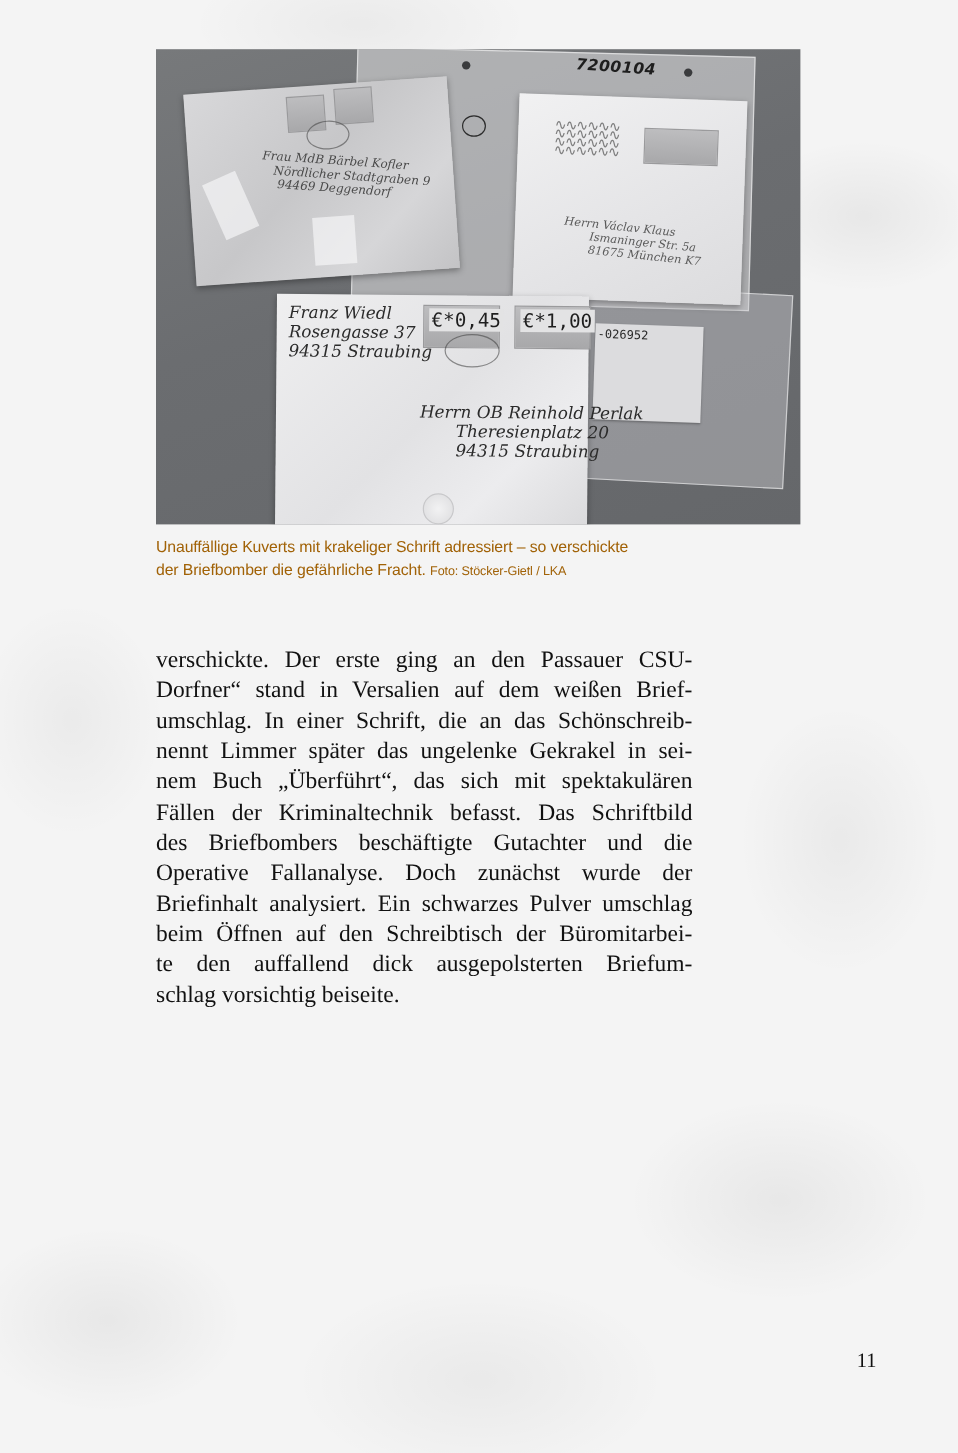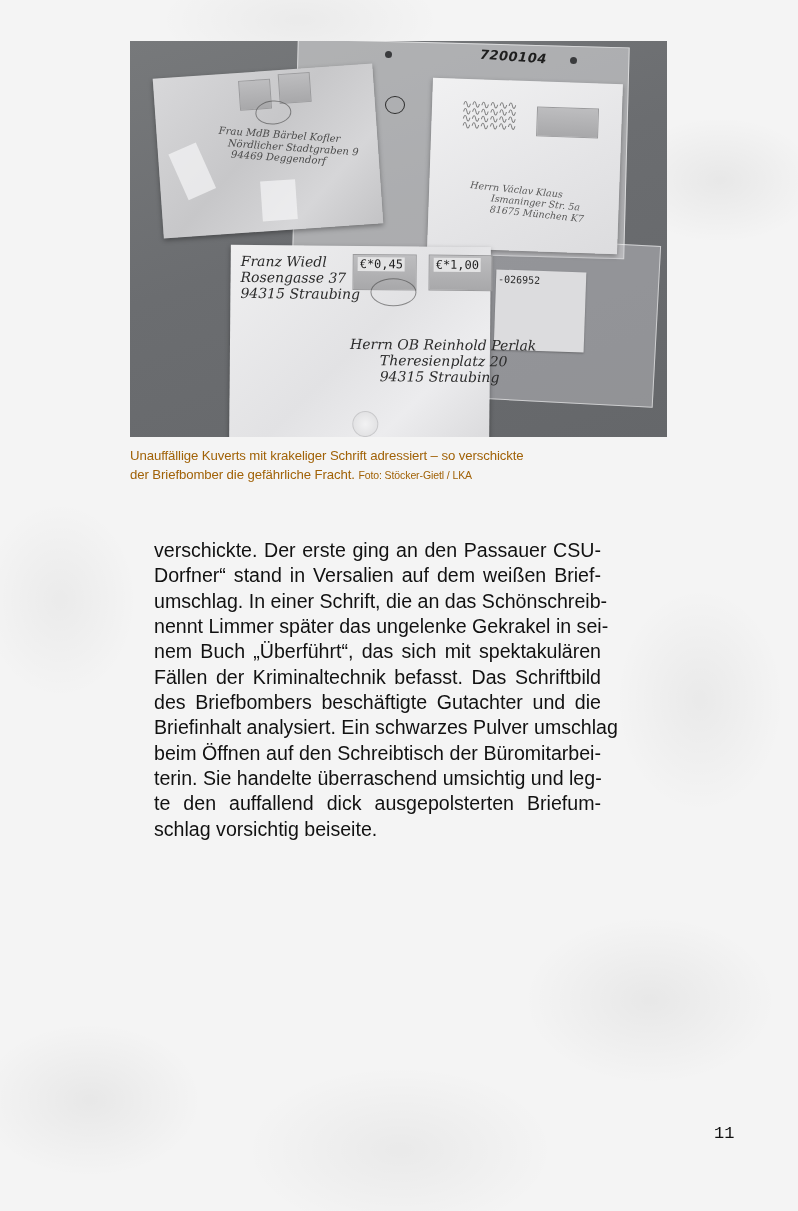--- a/index.html
+++ b/index.html
@@ -106,21 +106,21 @@
     .stamp {
       position: absolute;
       width: 62px; height: 34px;
       background: linear-gradient(180deg, #bdbdbf 0%, #a8a8aa 100%);
       border: 1px solid #9a9a9c;
     }
     .stamp-value {
       position: absolute;
       left: 4px; top: 2px;
       font-family: "DejaVu Sans Mono", monospace;
-      font-size: 12px;
+      font-size: 16px;
       color: #1f1f1f;
       background: #e3e3e4;
       padding: 0 2px;
     }
     .stamp-small {
       width: 30px; height: 28px;
     }
     .postmark {
       position: absolute;
       width: 34px; height: 22px;
@@ -177,45 +177,44 @@
     }
     .caption-credit {
       font-size: 10.5px;
     }
     
     .body-text {
       position: absolute;
       left: 130px;
       top: 538px;
       width: 447px;
-      font-family: Liberation Sans, sans-serif;
+      font-family: Liberation Serif, serif;
       font-size: 19.6px;
       color: #111111;
-      margin-left: 24px;
     }
     .text-line {
       height: 25.35px;
       line-height: 25.35px;
       text-align: justify;
       text-align-last: justify;
       white-space: nowrap;
       overflow: visible;
     }
     .text-line.last {
       text-align-last: left;
     }
     .text-line.indent {
       padding-left: 18px;
     }
     
     .page-number {
       position: absolute;
       left: 714px;
       top: 1124px;
-      font-family: Liberation Mono, monospace;
+      font-family: Liberation Serif, serif;
       font-size: 17px;
       color: #111;
     }
   </style>
 </head>
 <body>
 
 <div class="page">
 
   <div class="photo">
@@ -289,22 +288,22 @@
 
   <div class="body-text">
     <div>
       <div class="text-line">verschickte. Der erste ging an den Passauer CSU-</div>
       <div class="text-line">Dorfner“ stand in Versalien auf dem weißen Brief-</div>
       <div class="text-line">umschlag. In einer Schrift, die an das Schönschreib-</div>
       <div class="text-line">nennt Limmer später das ungelenke Gekrakel in sei-</div>
       <div class="text-line">nem Buch „Überführt“, das sich mit spektakulären</div>
       <div class="text-line">Fällen der Kriminaltechnik befasst. Das Schriftbild</div>
       <div class="text-line">des Briefbombers beschäftigte Gutachter und die</div>
+      <div class="text-line">Operative Fallanalyse. Doch zunächst wurde der</div>
       <div class="text-line">Briefinhalt analysiert. Ein schwarzes Pulver umschlag</div>
       <div class="text-line">beim Öffnen auf den Schreibtisch der Büromitarbei-</div>
-      <div class="text-line">terin. Sie handelte überraschend umsichtig und leg-</div>
       <div class="text-line">te den auffallend dick ausgepolsterten Briefum-</div>
       <div class="text-line last">schlag vorsichtig beiseite.</div>
     </div>
   </div>
 
   <div class="page-number">11</div>
 </div>
 
 </body></html>

